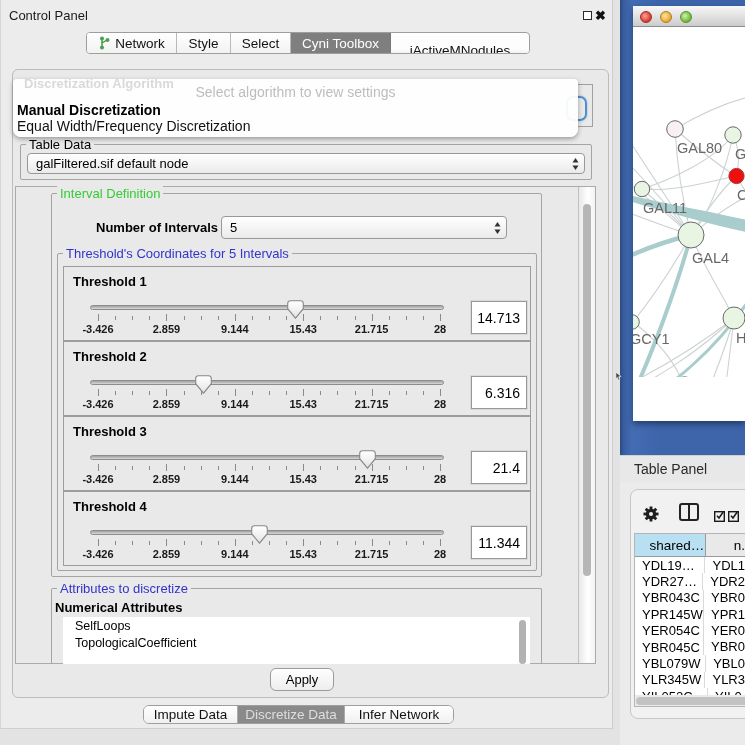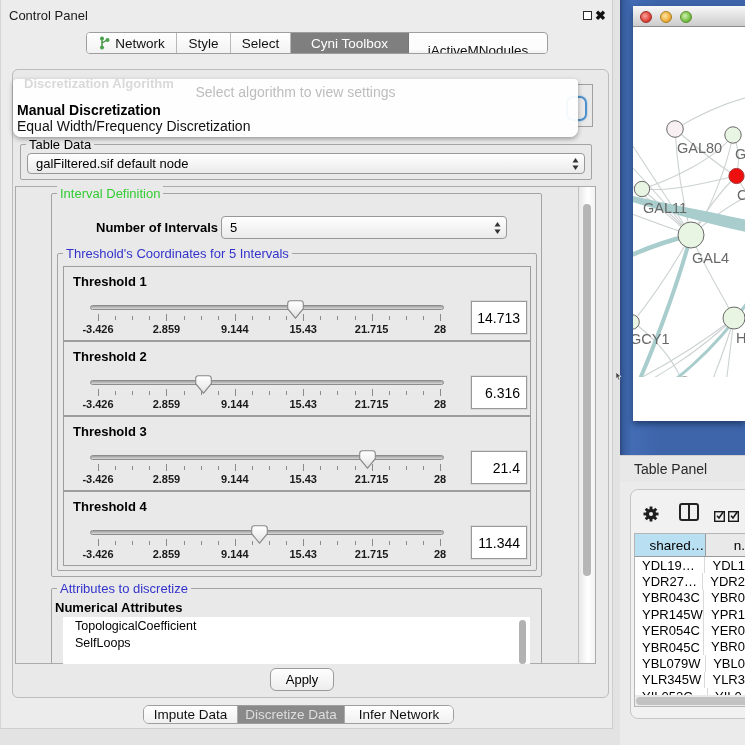--- a/index.html
+++ b/index.html
@@ -86,21 +86,21 @@
   <div class="tab" style="width:90px;">
     <svg width="13" height="14" viewBox="0 0 13 14" style="margin-right:4px;">
       <line x1="4" y1="3" x2="4" y2="11" stroke="#3f8f3f" stroke-width="1.4"></line>
       <line x1="4" y1="7" x2="9" y2="4" stroke="#3f8f3f" stroke-width="1.2"></line>
       <circle cx="4" cy="2.5" r="2" fill="#49a14d"></circle>
       <circle cx="4" cy="11.5" r="2" fill="#49a14d"></circle>
       <circle cx="9.5" cy="4" r="2" fill="#49a14d"></circle>
     </svg>Network</div>
   <div class="tab" style="width:54px;">Style</div>
   <div class="tab" style="width:60px;">Select</div>
-  <div class="tab sel" style="width:118px;">Cyni Toolbox</div>
+  <div class="tab sel" style="width:100px;">Cyni Toolbox</div>
   <div class="tab" style="width:138px;margin-top:15px;">jActiveMNodules</div>
 </div>
 
 <div class="abs" id="content"></div>
 
 <div class="group" style="left:20px; top:144px; width:572px; height:36px;">
   <div class="gtitle" style="background:#e9e9e9;">Table Data</div>
 </div>
 <div class="combo" style="left:27px; top:153px; width:558px; height:21px;">
   <span class="txt">galFiltered.sif default node</span>
@@ -329,22 +329,22 @@
       </div>
   <div class="vbox">11.344</div>
 </div>
 </div>
 
 <div class="group" style="left:51px; top:588px; width:491px; height:76px; border-bottom:none; border-bottom-left-radius:0; border-bottom-right-radius:0;">
   <div class="gtitle" style="color:#3333cc;">Attributes to discretize</div>
 </div>
 <div class="abs" style="left:55px; top:600px; font-size:13px; font-weight:bold; color:#000;">Numerical Attributes</div>
 <div class="abs" id="attrlist">
+  <div>SelfLoops</div>
   <div>TopologicalCoefficient</div>
-  <div>SelfLoops</div>
 </div>
 <div class="abs" style="left:519px; top:620px; width:7px; height:44px; background:#b2b2b2; border-radius:4px;"></div>
 
 <div class="btn" style="left:270px; top:668px; width:64px; height:23px;">Apply</div>
 
 <div class="abs" id="bottabs">
   <div class="btab" style="width:94px;">Impute Data</div>
   <div class="btab sel" style="width:107px;">Discretize Data</div>
   <div class="btab" style="width:108px;">Infer Network</div>
 </div>

